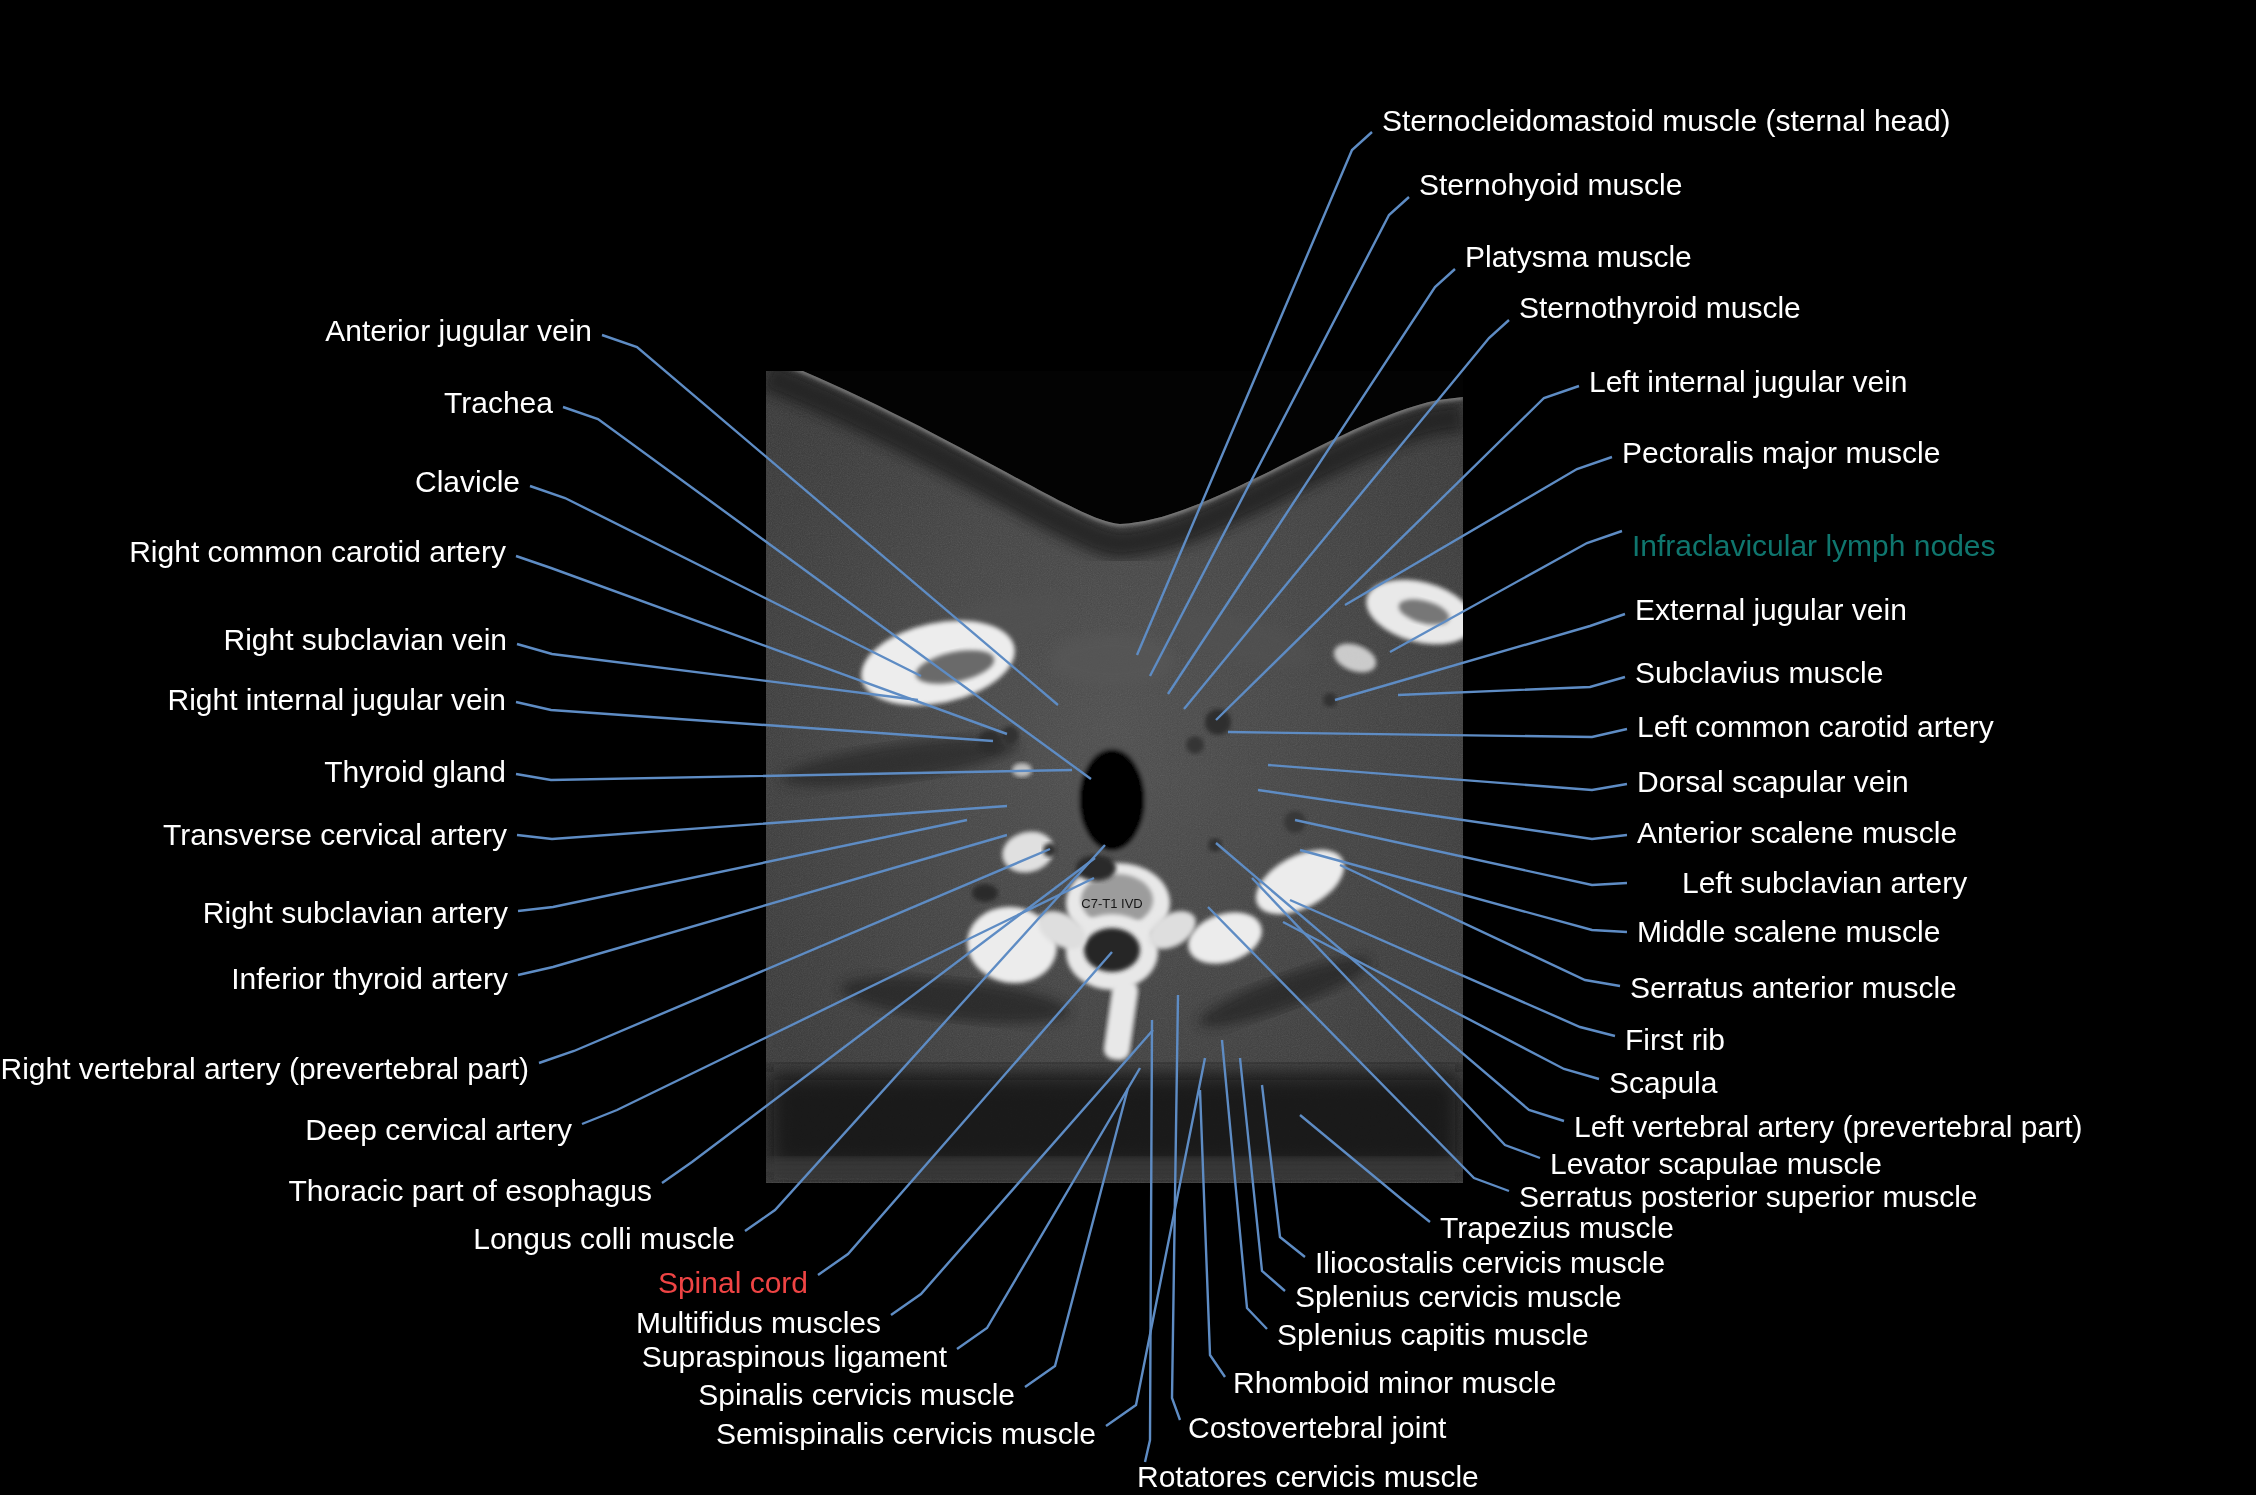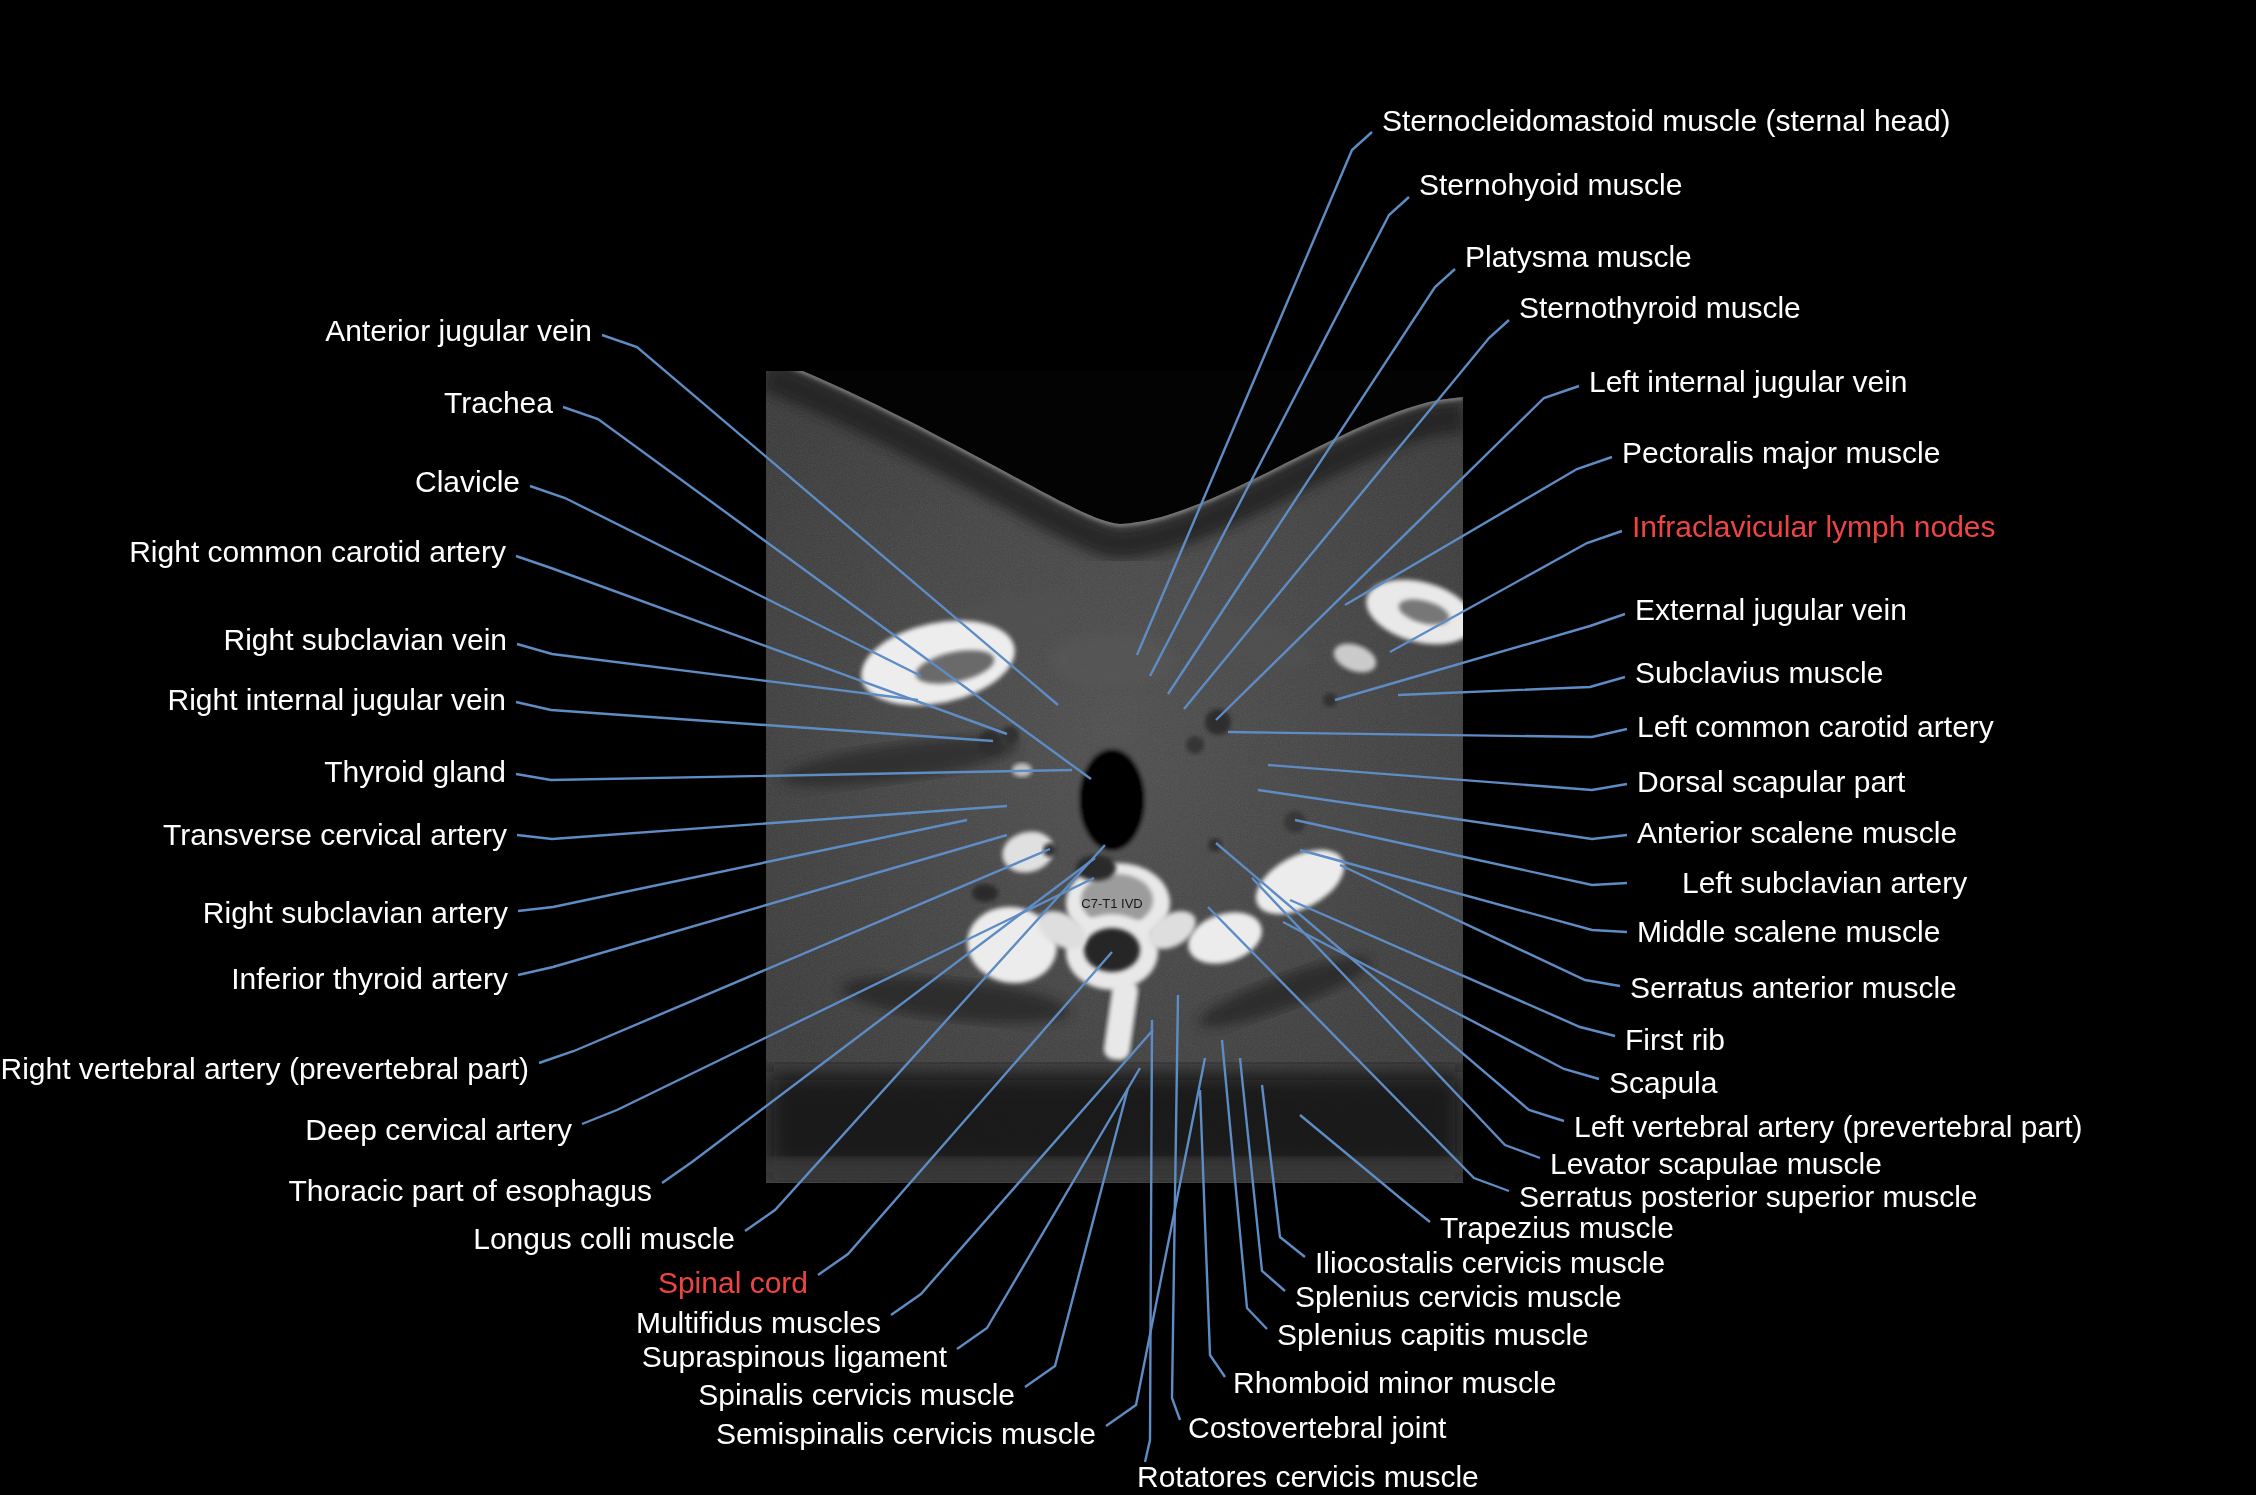--- a/index.html
+++ b/index.html
@@ -158,25 +158,25 @@
       <polyline points="602,335 637,347 1058,705" fill="none" stroke="#5e8cc4" stroke-width="2.4"></polyline>
     </svg>
 
   <div id="labels">
       <div class="label left" style="left: 1382px; top: 121px; color: rgb(255, 255, 255);">Sternocleidomastoid muscle (sternal head)</div>
       <div class="label left" style="left: 1419px; top: 185px; color: rgb(255, 255, 255);">Sternohyoid muscle</div>
       <div class="label left" style="left: 1465px; top: 257px; color: rgb(255, 255, 255);">Platysma muscle</div>
       <div class="label left" style="left: 1519px; top: 308px; color: rgb(255, 255, 255);">Sternothyroid muscle</div>
       <div class="label left" style="left: 1589px; top: 382px; color: rgb(255, 255, 255);">Left internal jugular vein</div>
       <div class="label left" style="left: 1622px; top: 453px; color: rgb(255, 255, 255);">Pectoralis major muscle</div>
-      <div class="label left" style="left: 1632px; top: 527px; color: #ef4444;">Infraclavicular lymph nodes</div>
+      <div class="label left" style="left: 1632px; top: 546px; color: #0f766e;">Infraclavicular lymph nodes</div>
       <div class="label left" style="left: 1635px; top: 610px; color: rgb(255, 255, 255);">External jugular vein</div>
       <div class="label left" style="left: 1635px; top: 673px; color: rgb(255, 255, 255);">Subclavius muscle</div>
       <div class="label left" style="left: 1637px; top: 727px; color: rgb(255, 255, 255);">Left common carotid artery</div>
-      <div class="label left" style="left: 1637px; top: 782px; color: rgb(255, 255, 255);">Dorsal scapular part</div>
+      <div class="label left" style="left: 1637px; top: 782px; color: rgb(255, 255, 255);">Dorsal scapular vein</div>
       <div class="label left" style="left: 1637px; top: 833px; color: rgb(255, 255, 255);">Anterior scalene muscle</div>
       <div class="label left" style="left: 1637px; top: 883px; color: rgb(255, 255, 255); margin-left: 45px;">Left subclavian artery</div>
       <div class="label left" style="left: 1637px; top: 932px; color: rgb(255, 255, 255);">Middle scalene muscle</div>
       <div class="label left" style="left: 1630px; top: 988px; color: rgb(255, 255, 255);">Serratus anterior muscle</div>
       <div class="label left" style="left: 1625px; top: 1040px; color: rgb(255, 255, 255);">First rib</div>
       <div class="label left" style="left: 1609px; top: 1083px; color: rgb(255, 255, 255);">Scapula</div>
       <div class="label left" style="left: 1574px; top: 1127px; color: rgb(255, 255, 255);">Left vertebral artery (prevertebral part)</div>
       <div class="label left" style="left: 1550px; top: 1164px; color: rgb(255, 255, 255);">Levator scapulae muscle</div>
       <div class="label left" style="left: 1519px; top: 1197px; color: rgb(255, 255, 255);">Serratus posterior superior muscle</div>
       <div class="label left" style="left: 1440px; top: 1228px; color: rgb(255, 255, 255);">Trapezius muscle</div>

